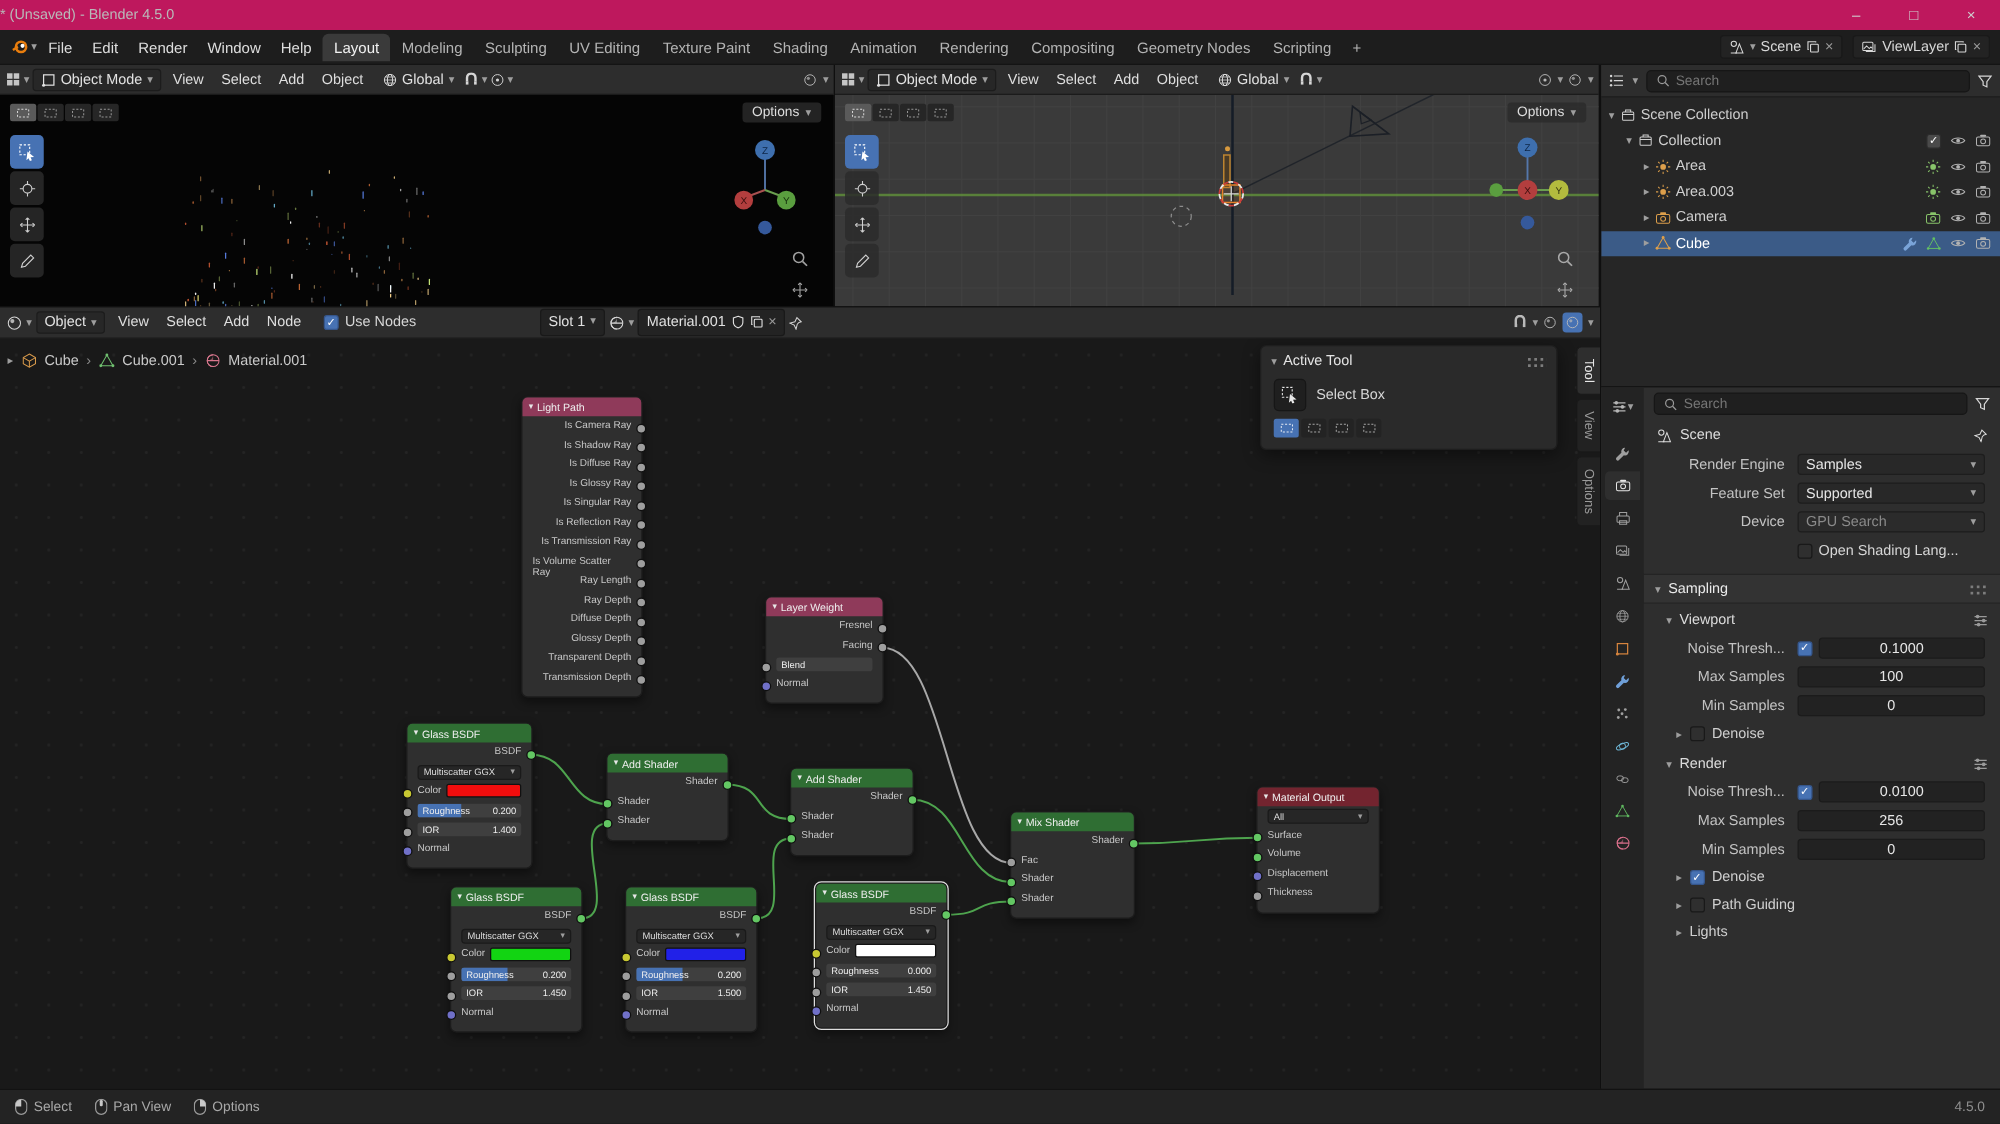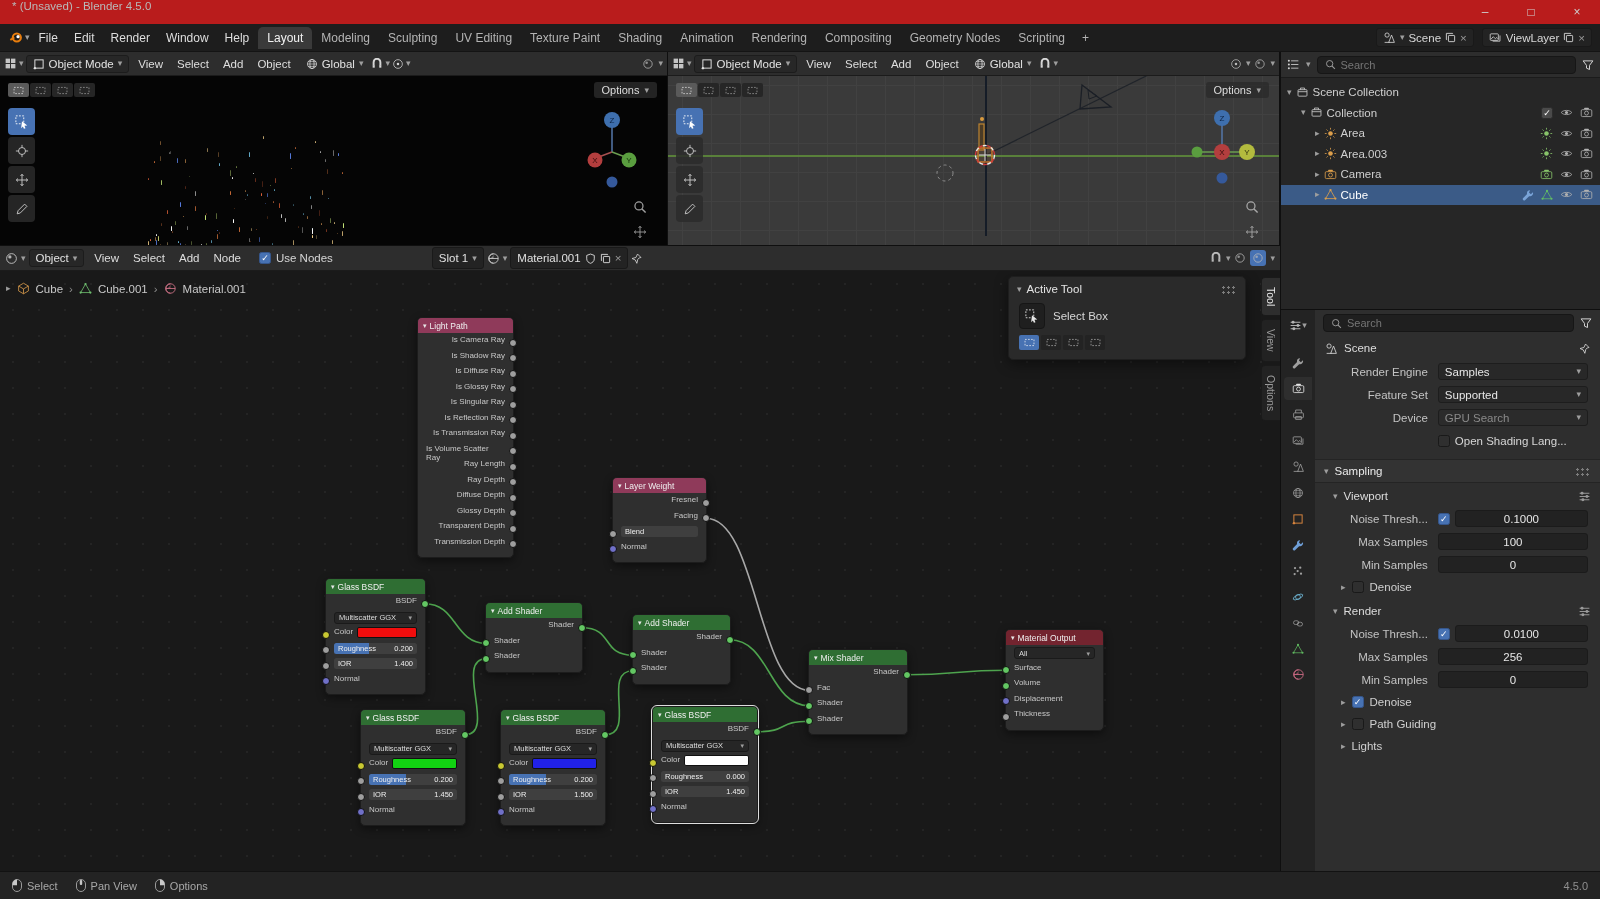--- a/index.html
+++ b/index.html
@@ -2,21 +2,21 @@
 <html><head>
 <meta charset="utf-8">
 <style>
 *{margin:0;padding:0;box-sizing:border-box}
 body{width:1600px;height:899px;overflow:hidden;background:#1d1d1d;color:#d6d6d6;
  font-family:"Liberation Sans","DejaVu Sans",sans-serif;font-size:12px}
 .app{display:flex;flex-direction:column;width:1600px;height:899px}
 .icon{display:inline-flex;align-items:center;justify-content:center;line-height:0}
 .chev{color:#9e9e9e;font-size:9px;line-height:1}
 
-.titlebar{height:24px;background:#b91c1c;display:flex;align-items:flex-start;padding-left:12px;font-size:11.5px;color:#b9b9b9;flex:0 0 24px}
+.titlebar{height:24px;background:#be185d;display:flex;align-items:center;font-size:11.5px;color:#b9b9b9;flex:0 0 24px}
 .win-btns{margin-left:auto;display:flex;height:100%}
 .win-btn{width:46px;display:flex;align-items:center;justify-content:center;color:#cfcfcf;font-size:12px}
 
 .menubar{height:28px;background:#1d1d1d;display:flex;align-items:center;padding:0 8px;gap:1px;font-size:12px;flex:0 0 28px;border-bottom:1px solid #141414}
 .menu-item{padding:3px 8px;border-radius:3px;color:#dedede;white-space:nowrap}
 .ws-wrap{display:flex;align-items:flex-end}
 .ws-tab{padding:4px 9px;font-size:12px;color:#b4b4b4;border-radius:5px 5px 0 0;white-space:nowrap}
 .ws-tab.active{background:#3a3a3a;color:#f2f2f2}
 .ws-add{padding:4px 8px;color:#b4b4b4}
 .mb-right{margin-left:auto;display:flex;align-items:center;gap:8px}
@@ -50,21 +50,21 @@
 .gizmo{position:absolute;z-index:4}
 .nav-extra{position:absolute;display:flex;flex-direction:column;gap:11px;align-items:center;color:#bdbdbd;opacity:.85;z-index:4}
 #particles{position:absolute;left:148px;top:60px;width:200px;height:112px}
 #particles i{position:absolute;display:block;border-radius:1px}
 .axis-y{position:absolute;left:0;right:0;top:79px;height:1.5px;background:#5f8d3b;opacity:.85;z-index:1}
 .axis-z{position:absolute;left:317px;top:0;width:1.5px;height:160px;background:#151c27;z-index:1}
 .scene-svg{position:absolute;inset:0;z-index:2}
 
 .shader{flex:1;display:flex;flex-direction:column;min-height:0;border-top:1px solid #0f0f0f}
 .shader-hd{height:25px;background:#2d2d2d;display:flex;align-items:center;gap:3px;padding:0 5px;font-size:11.5px;border-bottom:1px solid #1b1b1b;flex:0 0 25px}
-.slot-widget,.mat-widget{display:flex;align-items:center;gap:4px;background:#232323;border:1px solid #191919;border-radius:3px;padding:4px 6px;color:#e0e0e0}
+.slot-widget,.mat-widget{display:flex;align-items:flex-start;gap:4px;background:#232323;border:1px solid #191919;border-radius:3px;padding:4px 6px;color:#e0e0e0}
 .use-nodes{display:flex;align-items:center;gap:5px;margin-left:8px}
 .node-area{flex:1;position:relative;overflow:hidden;background:#191919;background-image:radial-gradient(#242424 1px,transparent 1.3px);background-size:26px 26px}
 #links-svg{position:absolute;inset:0;z-index:1}
 .breadcrumb{position:absolute;left:6px;top:11px;display:flex;align-items:center;gap:6px;font-size:11.5px;color:#c9c9c9;z-index:4}
 .bc-sep{color:#8a8a8a}
 
 .node{position:absolute;background:rgba(48,48,48,.96);border:1px solid #1c1c1c;border-radius:5px;font-size:8px;color:#c8c8c8;z-index:2;box-shadow:0 3px 8px rgba(0,0,0,.45)}
 .node.sel{outline:1px solid #dedede}
 .node-hd{height:15px;display:flex;align-items:center;gap:3px;padding:0 5px;border-radius:4px 4px 0 0;color:#efefef;font-size:8.5px}
 .node-hd .chev{font-size:7px;color:#e7e7e7}

